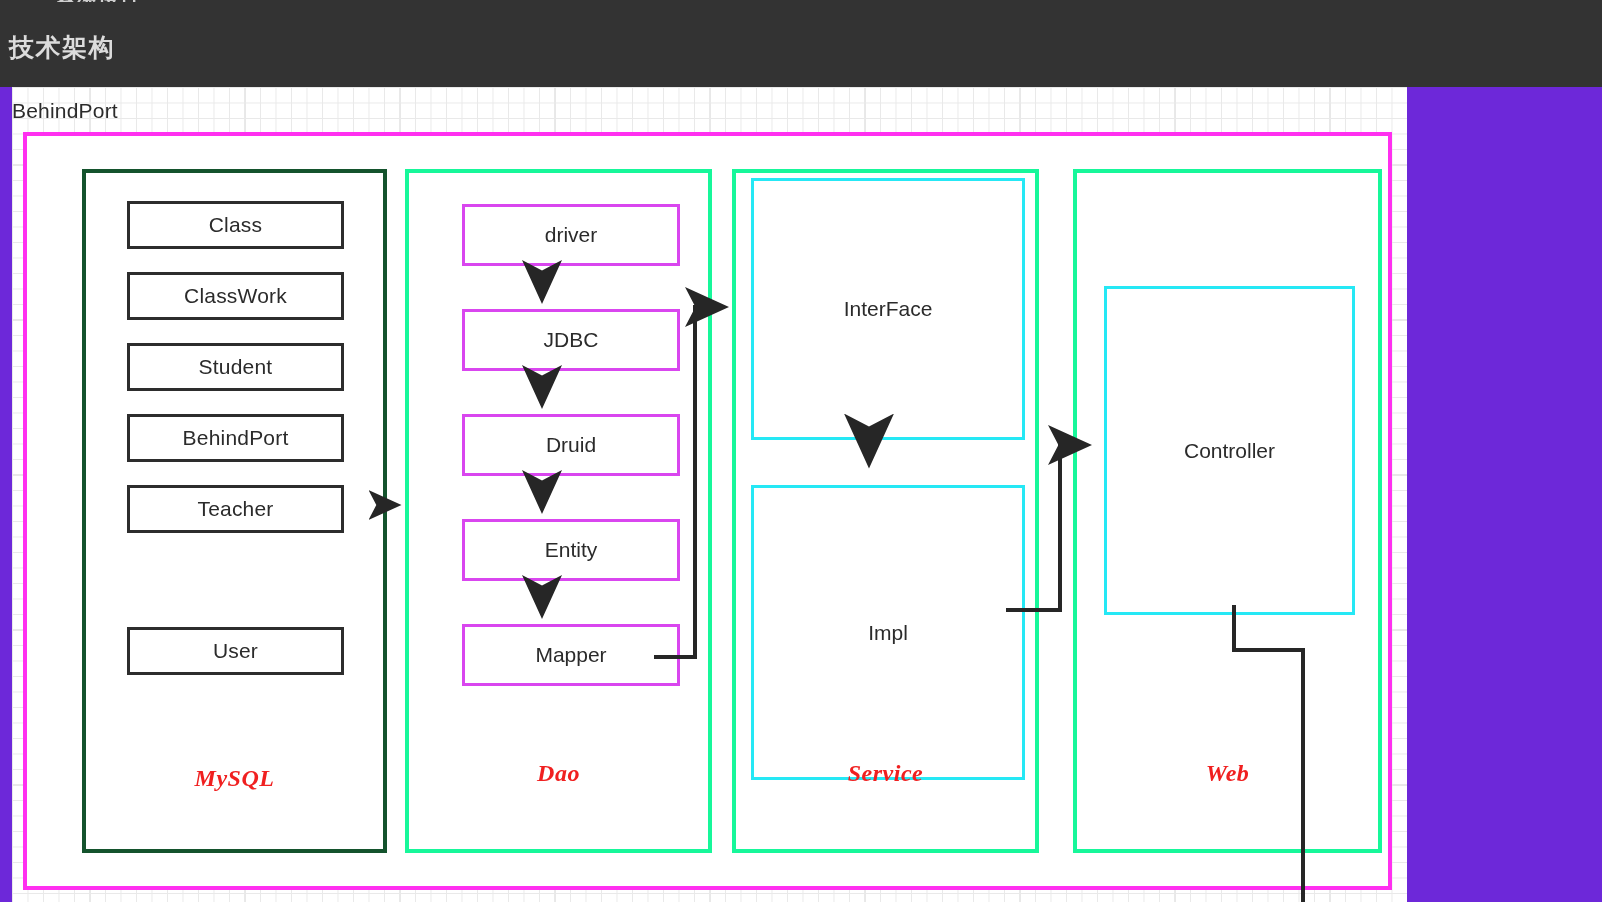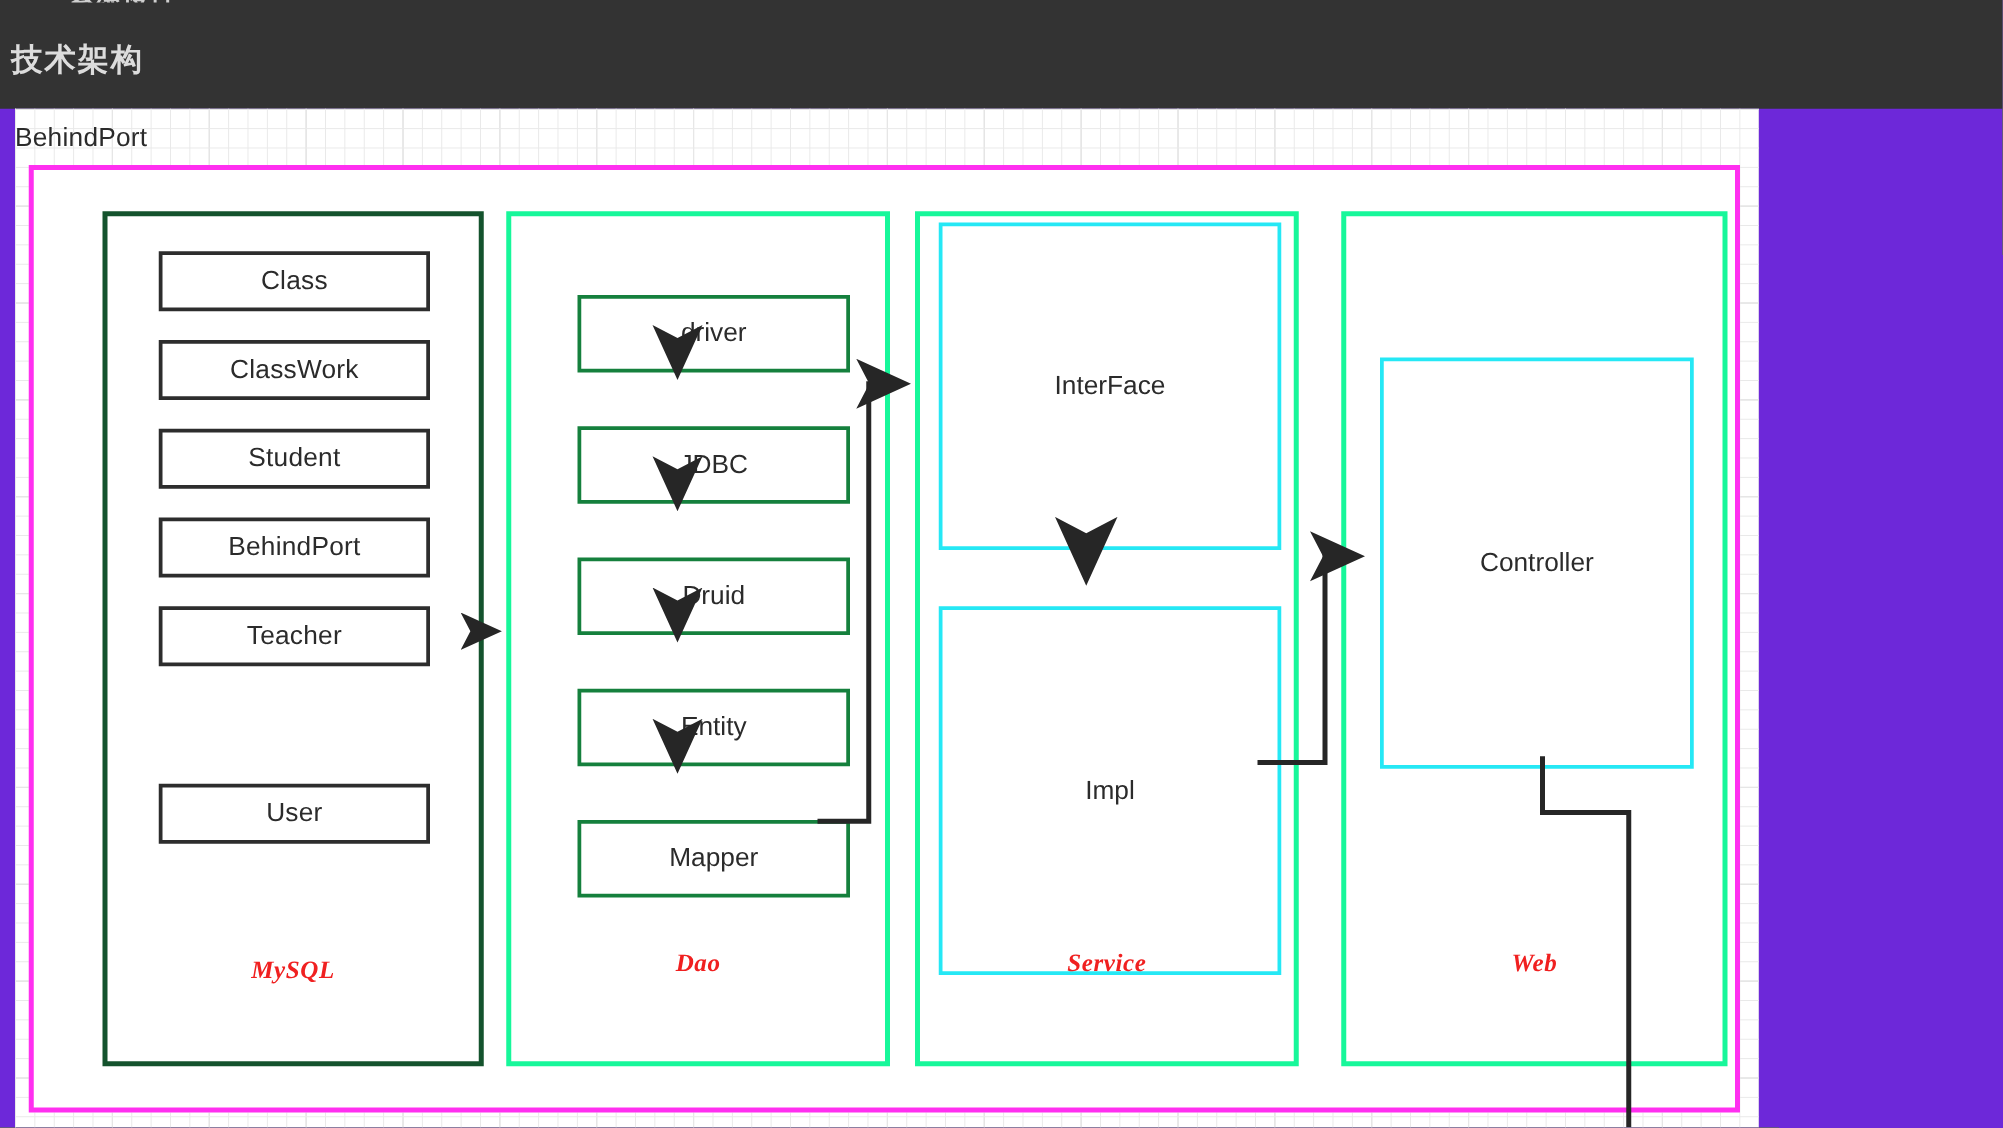--- a/index.html
+++ b/index.html
@@ -105,21 +105,21 @@
   .layer-web     { left: 1046px;top: 33px; width: 309px; height: 684px; border: 4px solid #17f79a; }
 
   .layer-name {
     position: absolute;
     left: 0;
     width: 100%;
     text-align: center;
     color: #f02020;
     font-weight: 700;
     font-style: italic;
-    font-size: 20px;
+    font-size: 24px;
     font-family: "Liberation Serif", serif;
     letter-spacing: 0.5px;
   }
   .layer-mysql   .layer-name { top: 592px; }
   .layer-dao     .layer-name { top: 587px; }
   .layer-service .layer-service-name { top: 587px; }
   .layer-web     .layer-name { top: 587px; }
 
   
   .ent-box {
@@ -137,29 +137,28 @@
     color: #2b2b2b;
     letter-spacing: 0.2px;
   }
 
   
   .dao-box {
     position: absolute;
     left: 53px;
     width: 218px;
     height: 62px;
-    border: 3px solid #15803d;
+    border: 3px solid #d946ef;
     box-sizing: border-box;
     background: #ffffff;
     display: flex;
     align-items: center;
     justify-content: center;
     font-size: 21px;
     color: #2b2b2b;
-    margin-top: 32px;
   }
 
   
   .cyan-box {
     position: absolute;
     border: 3px solid #25e8f5;
     box-sizing: border-box;
     background: #ffffff;
     display: flex;
     align-items: center;

